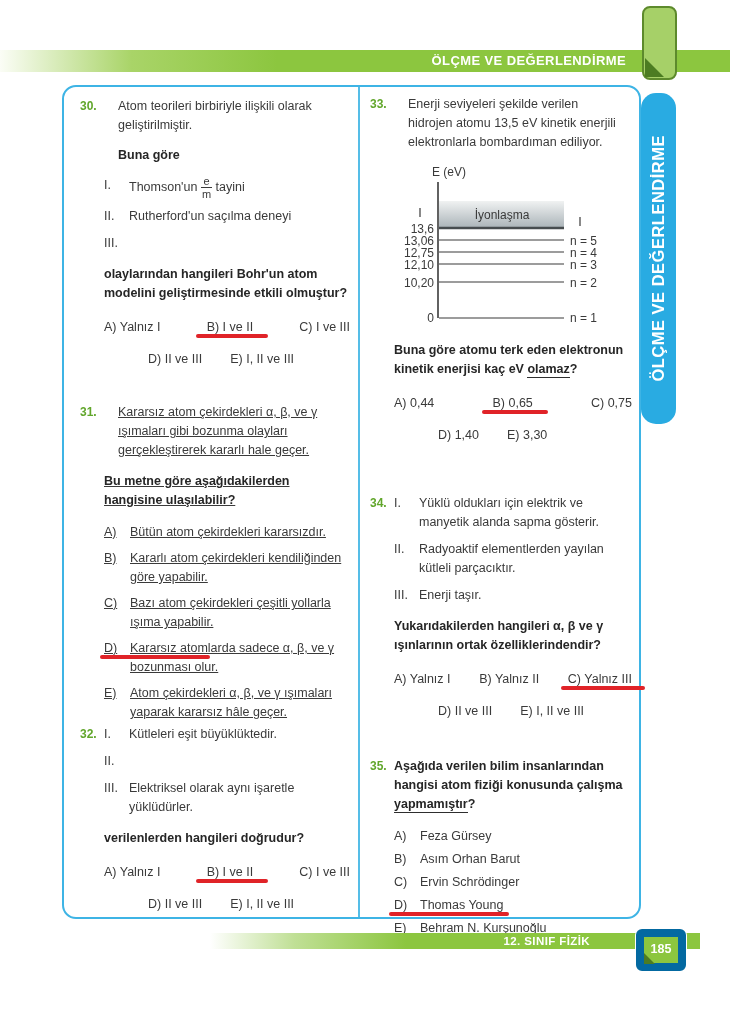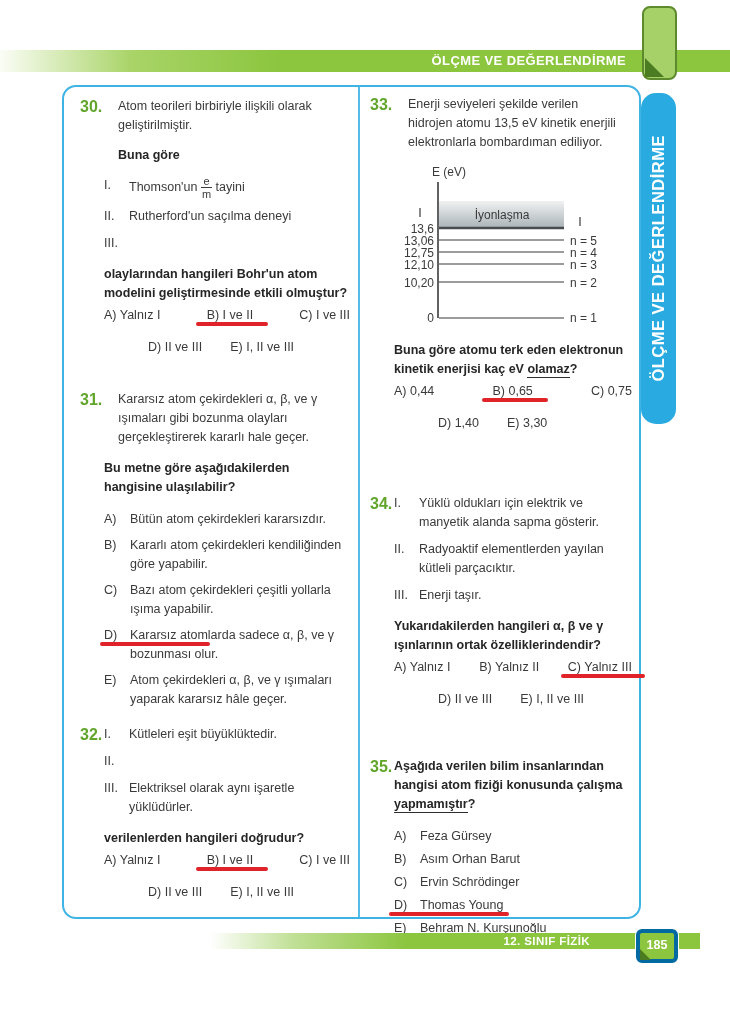--- a/index.html
+++ b/index.html
@@ -28,21 +28,21 @@
   .footer-bar{
     position:absolute;left:0;top:933px;width:700px;height:16px;
     background:linear-gradient(to right,rgba(140,198,63,0) 30%,rgba(140,198,63,.55) 42%,#8cc63f 58%);
   }
   .footer-label{
     position:absolute;right:110px;top:0;height:16px;line-height:16px;
     color:#ffffff;font-weight:bold;font-size:11.5px;letter-spacing:.4px;
   }
   .footer-tab{
     position:absolute;left:636px;top:929px;width:34px;height:26px;
-    background:#8cc63f;border:4px solid #0369a1;border-radius:6px;z-index:3;
+    background:#8cc63f;border:8px solid #0369a1;border-radius:6px;z-index:3;
     color:#fff;font-weight:bold;font-size:12.5px;text-align:center;line-height:24px;
     box-shadow:0 0 0 1px #ffffff;
   }
   .footer-tab .fold{
     position:absolute;left:0;bottom:-1px;width:0;height:0;
     border-bottom:11px solid #4c7c22;border-right:11px solid transparent;
   }
   
   .side-tab{
     position:absolute;left:641px;top:93px;width:35px;height:331px;
@@ -57,30 +57,30 @@
   .main-box{
     position:absolute;left:62px;top:85px;width:575px;height:830px;
     border:2px solid #3eb4e5;border-radius:14px;background:#ffffff;
   }
   .divider{position:absolute;left:294px;top:0;width:2px;height:100%;background:#55bde7;}
   .col{position:absolute;top:8px;}
   .col-left{left:16px;width:270px;}
   .col-right{left:306px;width:262px;top:6px;}
   
   .q{position:absolute;left:0;width:100%;padding-left:24px;box-sizing:border-box;}
-  .qnum{position:absolute;left:0;top:0;font-weight:bold;color:#61a62b;font-size:16px;}
+  .qnum{position:absolute;left:0;top:0;font-weight:bold;color:#61a62b;font-size:12px;}
   .q p{margin:0 14px 11px;}
   .q .question{font-weight:bold;color:#262626;margin:12px 0 0;}
   .lead{font-weight:bold;color:#262626;}
   .ritem{display:flex;margin-bottom:8px;}
   .rlabel{width:25px;flex:none;}
   .rtext{flex:1;}
   .blk-underline{border-bottom:1.8px solid #2e2e2e;padding-bottom:.5px;}
   
-  .optrow{display:flex;justify-content:space-between;margin-top:3px;}
+  .optrow{display:flex;justify-content:space-between;margin-top:15px;}
   .optrow.row2{justify-content:flex-start;padding-left:44px;margin-top:13px;}
   .optrow.row2 .opt{margin-right:28px;text-align:right;}
   .opt{position:relative;white-space:nowrap;}
   .vopts{margin-top:13px;}
   .vopt{display:flex;margin-bottom:7px;position:relative;}
   .vopt.tight{margin-bottom:4px;}
   .vletter{width:26px;flex:none;}
   .vtext{flex:1;}
   .rline{
     position:absolute;height:3.5px;background:#e02328;border-radius:2px;display:block;
@@ -136,21 +136,21 @@
         <span class="opt">A) Yalnız I</span>
         <span class="opt"><span>B) I ve II</span><i class="rline"></i></span>
         <span class="opt">C) I ve III</span>
       </div>
       <div class="optrow row2">
         <span class="opt">D) II ve III</span>
         <span class="opt">E) I, II ve III</span>
       </div>
     </div>
 
-    <div class="q" style="top:295px;">
+    <div class="q" style="top:308px;text-decoration:underline;">
       <span class="qnum">31.</span>
       <p class="stem">Kararsız atom çekirdekleri α, β, ve γ ışımaları gibi bozunma olayları gerçekleştirerek kararlı hale geçer.</p>
       <p class="question">Bu metne göre aşağıdakilerden hangisine ulaşılabilir?</p>
       <div class="vopts">
         <div class="vopt">
           <span class="vletter">A)</span>
           <span class="vtext">Bütün atom çekirdekleri kararsızdır.</span>
         </div>
         <div class="vopt">
           <span class="vletter">B)</span>

